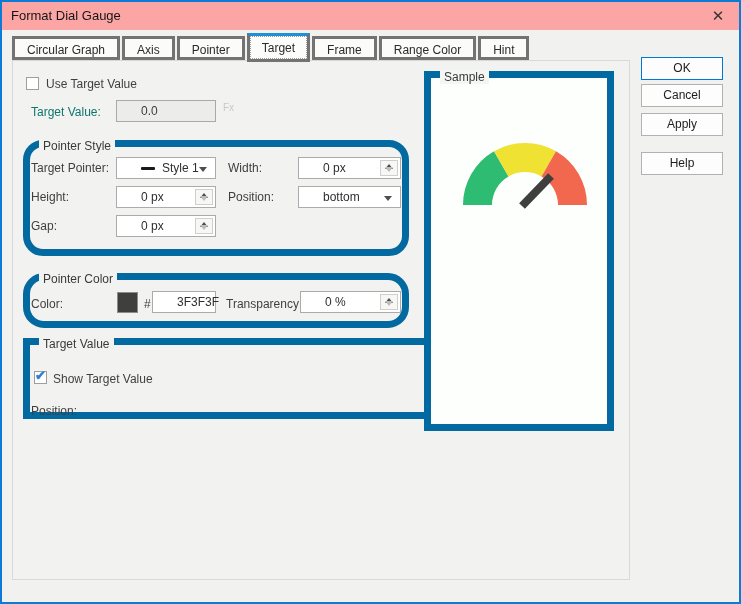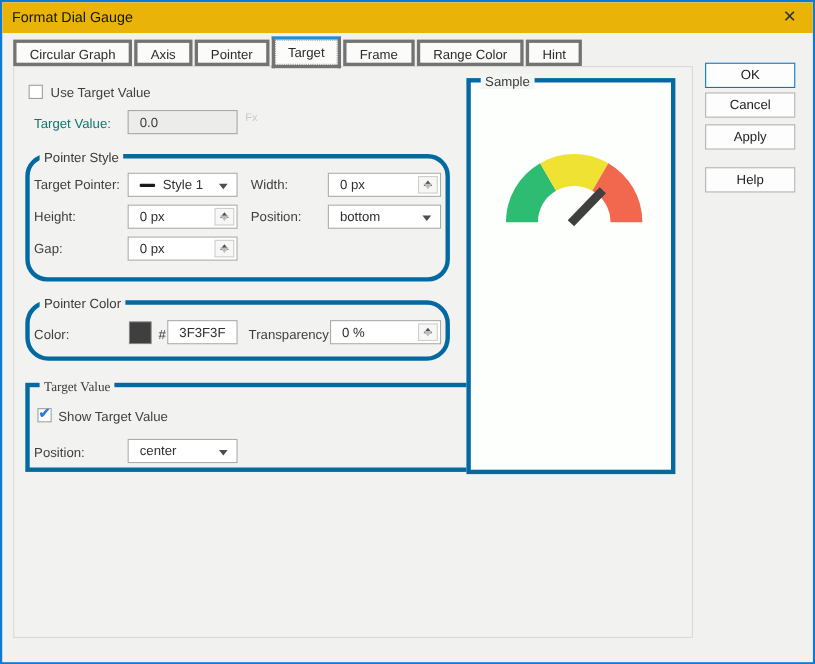--- a/index.html
+++ b/index.html
@@ -1,35 +1,35 @@
 <!DOCTYPE html>
 <html><head>
 <meta charset="utf-8">
 <style>
   html,body{margin:0;padding:0;background:#cfcfcf;font-family:"Liberation Sans",sans-serif;}
   .dialog{position:relative;width:741px;height:604px;box-sizing:border-box;
     border:2px solid #0b7bd7;background:#f1f1ef;overflow:hidden;
     font-size:12px;color:#3c3c3c;}
-  .titlebar{position:absolute;left:0;top:0;right:0;height:28px;background:#eab308;padding-left:18px;}
+  .titlebar{position:absolute;left:0;top:0;right:0;height:28px;background:#fca5a5;padding-left:18px;}
   .titlebar .title{position:absolute;left:9px;top:6px;font-size:13px;color:#151515;}
   .titlebar .close{position:absolute;right:6px;top:3px;width:30px;height:22px;text-align:center;
     line-height:22px;font-size:15px;color:#333;cursor:pointer;}
   .tabs{position:absolute;left:10px;top:29px;display:flex;align-items:flex-end;height:29px;z-index:3;}
   .tab{box-sizing:border-box;height:24px;line-height:22px;padding:0 12px;background:#fbfbfa;
     border:3px solid #737373;margin-right:2px;color:#2b2b2b;white-space:nowrap;}
   .tab.active{height:29px;line-height:24px;border-top:3px solid #1f8fd8;background:#fcfcfb;
     margin-bottom:-2px;outline:1px dotted #9a9a9a;outline-offset:-4px;}
   .panel{position:absolute;left:10px;top:58px;width:618px;height:520px;box-sizing:border-box;
     border:1px solid #d9d9d7;background:#f2f2f0;}
-  .group{position:absolute;box-sizing:border-box;border:4px solid #0369a1;}
+  .group{position:absolute;box-sizing:border-box;border:7px solid #0369a1;}
   .group>.glabel{position:absolute;top:-8px;left:9px;background:#f2f2f0;padding:0 4px;color:#3a3a3a;}
   .lbl{position:absolute;white-space:nowrap;color:#3f3f3f;}
   .lbl.disabled{color:#0f766e;}
   .field{position:absolute;box-sizing:border-box;height:22px;background:#fff;border:1px solid #ababab;
-    display:flex;align-items:center;padding-left:10px;}
+    display:flex;align-items:center;padding-left:24px;}
   .field.disabled{background:#ececea;border-color:#a9a9a9;}
   .field .val{white-space:nowrap;color:#2e2e2e;}
   .ddarrow{position:absolute;right:8px;top:9px;width:0;height:0;
     border-left:4px solid transparent;border-right:4px solid transparent;border-top:5px solid #4e4e4e;}
   .spinbox{position:absolute;right:2px;top:2px;bottom:2px;width:18px;box-sizing:border-box;
     border:1px solid #cfcfcf;background:#f7f7f6;}
   .spinbox .up{position:absolute;left:4px;top:3px;width:0;height:0;
     border-left:4px solid transparent;border-right:4px solid transparent;border-bottom:5px solid #4e4e4e;}
   .spinbox .dn{position:absolute;left:4px;bottom:3px;width:0;height:0;
     border-left:4px solid transparent;border-right:4px solid transparent;border-top:5px solid #bdbdbd;}
@@ -129,32 +129,28 @@
     </div>
     <span class="lbl" style="left:213px;top:236px;">Transparency:</span>
     <div class="field" style="left:287px;top:230px;width:101px;">
       <span class="val">0 %</span>
       <span class="spinbox">
         <i class="up"></i>
         <i class="dn"></i>
       </span>
     </div>
 
-    <div class="group" style="left:10px;top:287px;width:466px;height:81px;font-family:Liberation Serif, serif;">
+    <div class="group" style="left:10px;top:277px;width:466px;height:81px;">
       <span class="glabel">Target Value</span>
     </div>
     <span class="checkbox" style="left:21px;top:310px;">
       <span class="mark">✔</span>
     </span>
     <span class="lbl" style="left:40px;top:311px;">Show Target Value</span>
     <span class="lbl" style="left:18px;top:343px;">Position:</span>
-    <div class="field" style="left:103px;top:338px;width:100px;">
-      <span class="val">center</span>
-      <i class="ddarrow"></i>
-    </div>
 
     <div class="group samplebox" style="left:411px;top:10px;width:190px;height:360px;">
       <span class="glabel">Sample</span>
       <svg width="188" height="358" viewBox="0 0 188 358">
         <path d="M 32 127 A 62 62 0 0 1 63 73.3 L 77.5 98.4 A 33 33 0 0 0 61 127 Z" fill="#2ebb72"></path>
         <path d="M 63 73.3 A 62 62 0 0 1 125 73.3 L 110.5 98.4 A 33 33 0 0 0 77.5 98.4 Z" fill="#f0e232"></path>
         <path d="M 125 73.3 A 62 62 0 0 1 156 127 L 127 127 A 33 33 0 0 0 110.5 98.4 Z" fill="#f2684f"></path>
         <line x1="91" y1="128" x2="120" y2="98" stroke-width="8" stroke="#3f3f3f"></line>
       </svg>
     </div>

